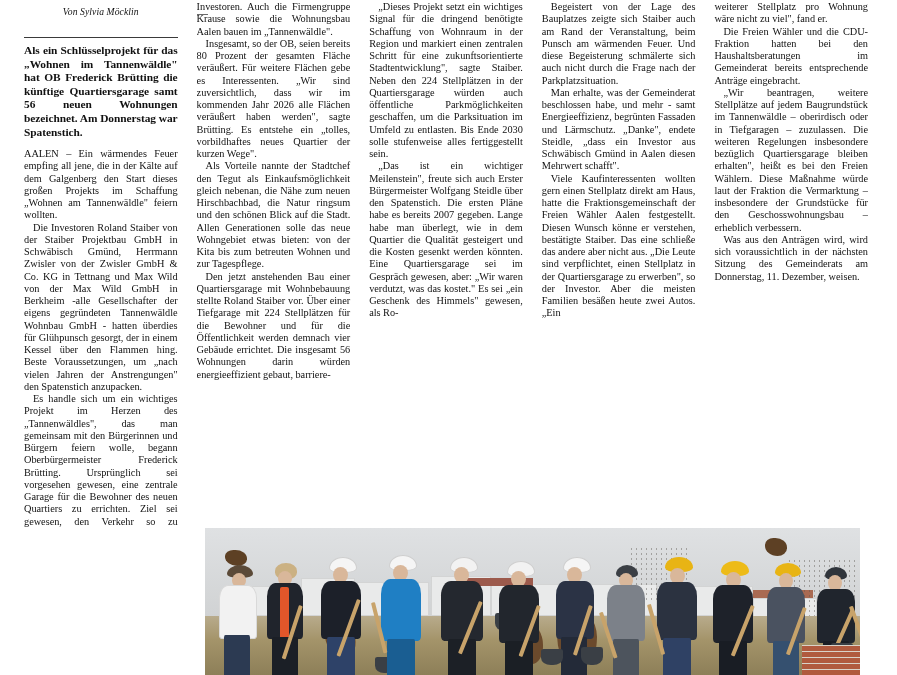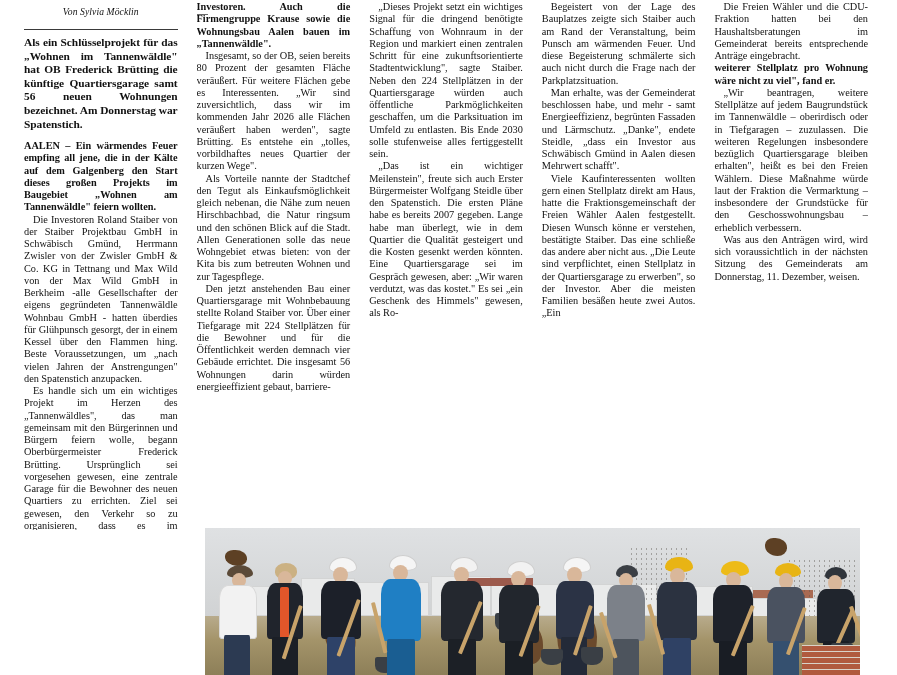--- a/index.html
+++ b/index.html
@@ -52,21 +52,21 @@
     background: #c9c9c9;
   }
 
   .byline {
     text-align: center;
     font-style: italic;
     font-size: 9.6px;
     line-height: 12px;
     letter-spacing: .1px;
     padding-top: 6px;
-    padding-bottom: 10px;
+    padding-bottom: 18px;
   }
   .rule-under-byline {
     border-top: 1px solid #3a3a3a;
     margin: 1px 0 6px 0;
     height: 0;
   }
 
   
   .cont-rule {
     width: 18px;
@@ -93,21 +93,21 @@
     margin: 0;
     font-size: 10.3px;
     line-height: 12.25px;
     text-align: justify;
     text-align-last: left;
     hyphens: auto;
     -webkit-hyphens: auto;
     text-indent: 9px;
     letter-spacing: -.02px;
   }
-  p.body.noindent { text-indent: 0; font-weight: bold; }
+  p.body.noindent { text-indent: 0; }
 
   .col-inner { padding-top: 0; }
   .col2 .col-inner, .col3 .col-inner, .col4 .col-inner, .col5 .col-inner {
     padding-top: 1px;
   }
 
   
   .photo-wrap {
     position: absolute;
     left: 205px;
@@ -199,21 +199,21 @@
 
 <div class="page">
 
   <div class="columns">
 
     <div class="col col1">
       <div class="col-inner">
         <div class="byline">Von Sylvia Möcklin</div>
         <div class="rule-under-byline"></div>
         <div class="lead">Als ein Schlüsselprojekt für das „Wohnen im Tannenwäldle" hat OB Frederick Brütting die künftige Quartiersgarage samt 56 neuen Wohnungen bezeichnet. Am Donnerstag war Spatenstich.</div>
-        <p class="body noindent">AALEN – Ein wärmendes Feuer empfing all jene, die in der Kälte auf dem Galgenberg den Start dieses großen Projekts im Baugebiet „Wohnen am Tannenwäldle" feiern wollten.</p>
+        <p class="body noindent">AALEN – Ein wärmendes Feuer empfing all jene, die in der Kälte auf dem Galgenberg den Start dieses großen Projekts im Schaffung „Wohnen am Tannenwäldle" feiern wollten.</p>
         <p class="body">Die Investoren Roland Staiber von der Staiber Projektbau GmbH in Schwäbisch Gmünd, Herrmann Zwisler von der Zwisler GmbH &amp; Co. KG in Tettnang und Max Wild von der Max Wild GmbH in Berkheim -alle Gesellschafter der eigens gegründeten Tannenwäldle Wohnbau GmbH - hatten überdies für Glühpunsch gesorgt, der in einem Kessel über den Flammen hing. Beste Voraussetzungen, um „nach vielen Jahren der Anstrengungen" den Spatenstich anzupacken.</p>
         <p class="body">Es handle sich um ein wichtiges Projekt im Herzen des „Tannenwäldles", das man gemeinsam mit den Bürgerinnen und Bürgern feiern wolle, begann Oberbürgermeister Frederick Brütting. Ursprünglich sei vorgesehen gewesen, eine zentrale Garage für die Bewohner des neuen Quartiers zu errichten. Ziel sei gewesen, den Verkehr so zu organisieren, dass es im „Tannenwäldle" autoarm und familienfreundlich zugehen</p>
       </div>
     </div>
 
     <div class="col col2">
       <div class="cont-rule"></div>
       <div class="col-inner">
         <p class="body noindent">Investoren. Auch die Firmengruppe Krause sowie die Wohnungsbau Aalen bauen im „Tannenwäldle".</p>
         <p class="body">Insgesamt, so der OB, seien bereits 80 Prozent der gesamten Fläche veräußert. Für weitere Flächen gebe es Interessenten. „Wir sind zuversichtlich, dass wir im kommenden Jahr 2026 alle Flächen veräußert haben werden", sagte Brütting. Es entstehe ein „tolles, vorbildhaftes neues Quartier der kurzen Wege".</p>
@@ -232,22 +232,22 @@
     <div class="col col4">
       <div class="col-inner">
         <p class="body">Begeistert von der Lage des Bauplatzes zeigte sich Staiber auch am Rand der Veranstaltung, beim Punsch am wärmenden Feuer. Und diese Begeisterung schmälerte sich auch nicht durch die Frage nach der Parkplatzsituation.</p>
         <p class="body">Man erhalte, was der Gemeinderat beschlossen habe, und mehr - samt Energieeffizienz, begrünten Fassaden und Lärmschutz. „Danke", endete Steidle, „dass ein Investor aus Schwäbisch Gmünd in Aalen diesen Mehrwert schafft".</p>
         <p class="body">Viele Kaufinteressenten wollten gern einen Stellplatz direkt am Haus, hatte die Fraktionsgemeinschaft der Freien Wähler Aalen festgestellt. Diesen Wunsch könne er verstehen, bestätigte Staiber. Das eine schließe das andere aber nicht aus. „Die Leute sind verpflichtet, einen Stellplatz in der Quartiersgarage zu erwerben", so der Investor. Aber die meisten Familien besäßen heute zwei Autos. „Ein</p>
       </div>
     </div>
 
     <div class="col col5">
       <div class="col-inner">
+        <p class="body noindent">weiterer Stellplatz pro Wohnung wäre nicht zu viel", fand er.</p>
         <p class="body">Die Freien Wähler und die CDU-Fraktion hatten bei den Haushaltsberatungen im Gemeinderat bereits entsprechende Anträge eingebracht.</p>
-        <p class="body noindent">weiterer Stellplatz pro Wohnung wäre nicht zu viel", fand er.</p>
         <p class="body">„Wir beantragen, weitere Stellplätze auf jedem Baugrundstück im Tannenwäldle – oberirdisch oder in Tiefgaragen – zuzulassen. Die weiteren Regelungen insbesondere bezüglich Quartiersgarage bleiben erhalten", heißt es bei den Freien Wählern. Diese Maßnahme würde laut der Fraktion die Vermarktung – insbesondere der Grundstücke für den Geschosswohnungsbau – erheblich verbessern.</p>
         <p class="body">Was aus den Anträgen wird, wird sich voraussichtlich in der nächsten Sitzung des Gemeinderats am Donnerstag, 11. Dezember, weisen.</p>
       </div>
     </div>
 
   </div>
 
   <div class="photo-wrap">
     <div class="photo">
       <div class="sky-haze"></div>

